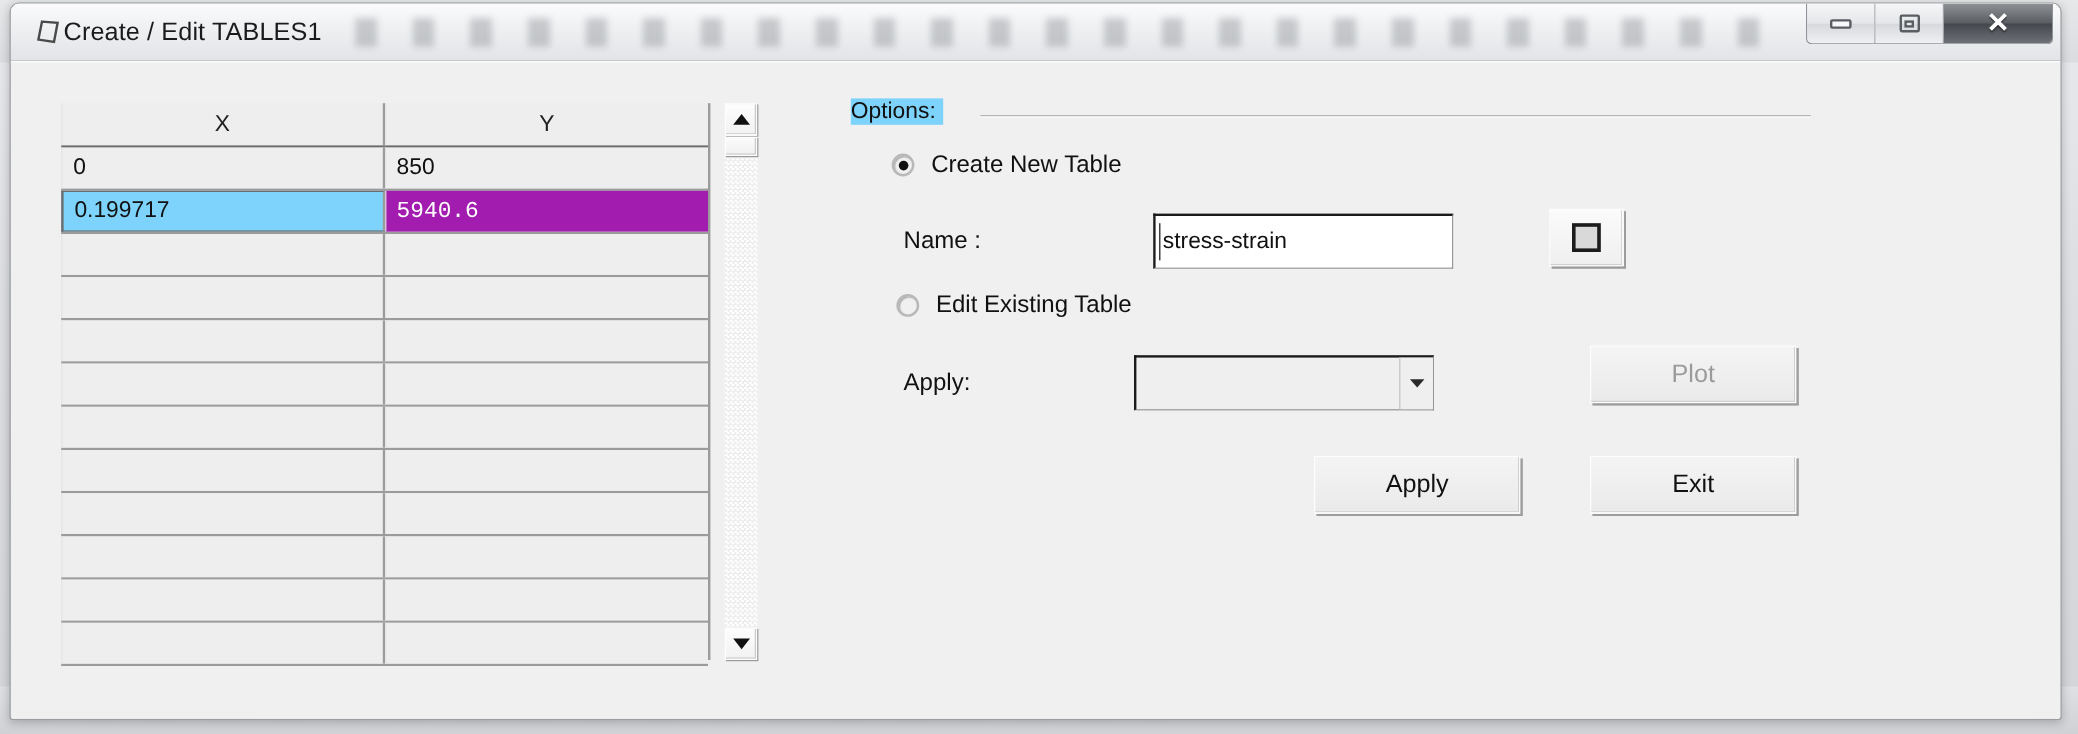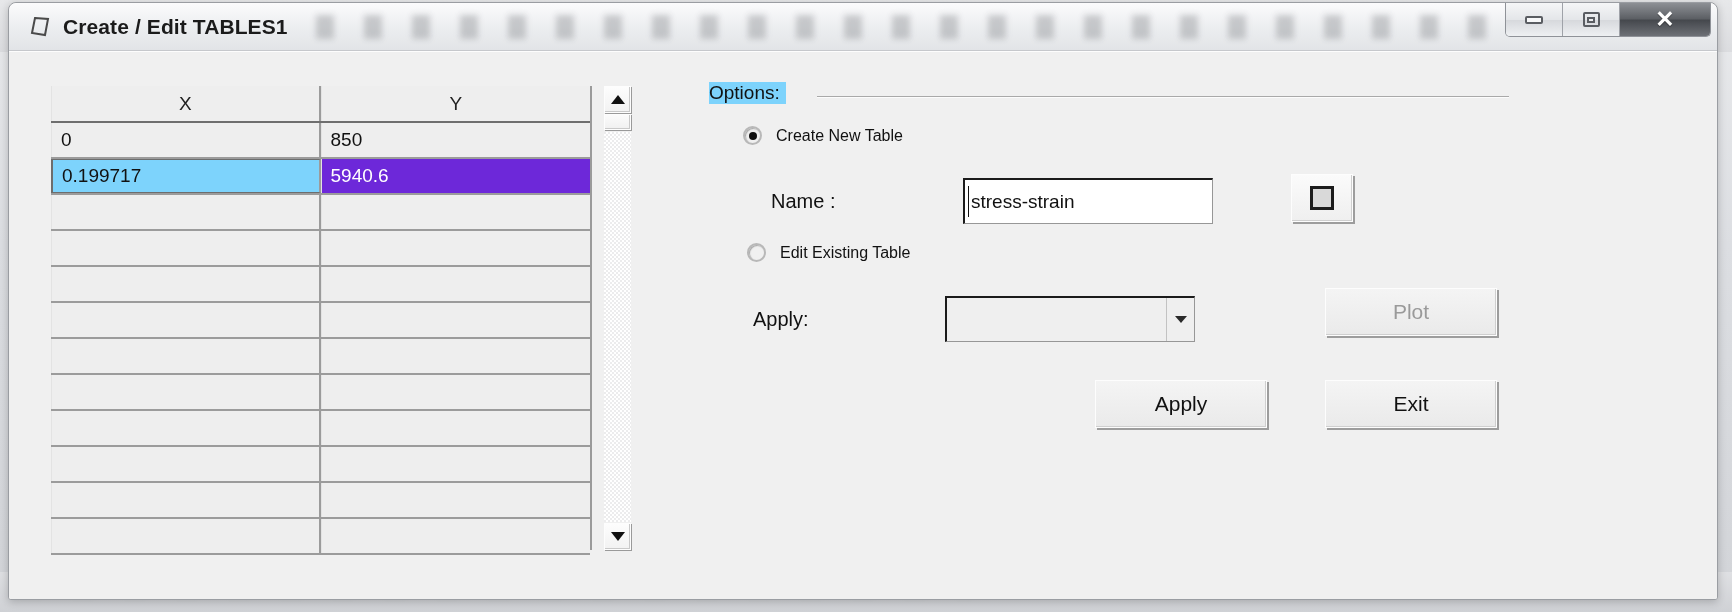--- a/index.html
+++ b/index.html
@@ -64,26 +64,24 @@
     background: linear-gradient(180deg,#fbfbfc 0%,#eceef0 52%,#e2e4e7 100%);
     border-bottom: 1px solid #c6c8cc;
     border-radius: 7px 7px 0 0;
     display: flex; align-items: center;
   }
   .title-icon {
     margin-left: 18px; width: 26px; height: 26px;
     display: flex; align-items: center; justify-content: center;
   }
   .title-text {
-    margin-left: 10px;
     font-size: 21px;
     color: #1b1b1b;
     letter-spacing: .1px;
     white-space: nowrap;
-    font-weight: bold;
   }
   .title-blur {
     flex: 1;
     height: 24px;
     margin: 0 16px 0 28px;
     background:
       repeating-linear-gradient(90deg,
         rgba(130,132,136,.42) 0px, rgba(130,132,136,.42) 18px,
         rgba(130,132,136,0) 18px, rgba(130,132,136,0) 48px);
     filter: blur(3px);
@@ -179,22 +177,23 @@
     font-size: 19px;
     color: #222;
   }
   .cell.editing {
     background: #7dd3fc;
     border-top: 1px solid #6d6d6d;
     border-left: 2px solid #6d6d6d;
     border-bottom: 1px solid #6d6d6d;
   }
   .cell.selected {
-    background: #6d28d9;
+    background: #a21caf;
     color: #ffffff;
+    font-family: Liberation Mono, monospace;
   }
 
   
   .vscroll {
     width: 27px; height: 464px;
     margin-left: 12px;
     position: relative;
     background: #f0f0f0;
   }
   .sb-btn {
@@ -262,24 +261,24 @@
     background: #f0f0f0;
     border: 2px solid #b8b8b8;
     box-shadow: inset 1px 1px 1px rgba(110,110,110,.55);
     display: flex; align-items: center; justify-content: center;
   }
   .radio .dot {
     width: 8px; height: 8px; border-radius: 50%;
     background: #101010;
   }
   .radio.off .dot { background: transparent; }
-  .radio-label { font-size: 16px; color: #111; white-space: nowrap; }
+  .radio-label { font-size: 20px; color: #111; white-space: nowrap; }
 
   .field-row { position: absolute; display: flex; align-items: center; }
-  .field-row.name { left: 62px; top: 96px; }
+  .field-row.name { left: 44px; top: 96px; gap: 16px; }
   .field-row.select { left: 44px; top: 214px; }
   .field-label {
     width: 192px; font-size: 20px; color: #111; white-space: nowrap;
   }
   .textinput {
     width: 250px; height: 46px;
     background: #ffffff;
     border: 1px solid #979797;
     border-top: 2px solid #1b1b1b;
     border-left: 2px solid #1b1b1b;

